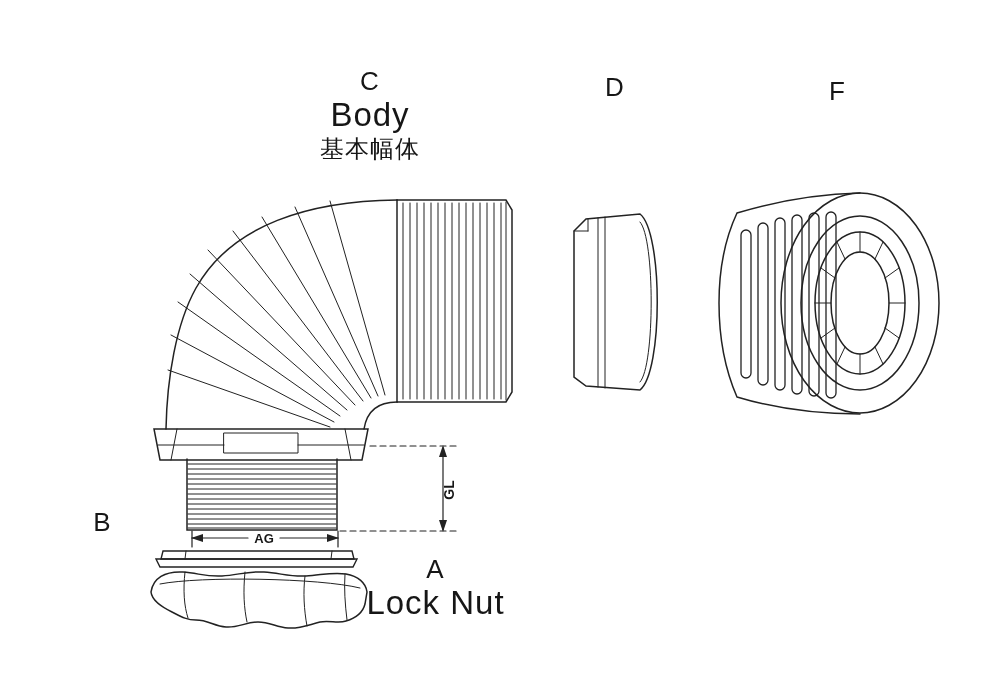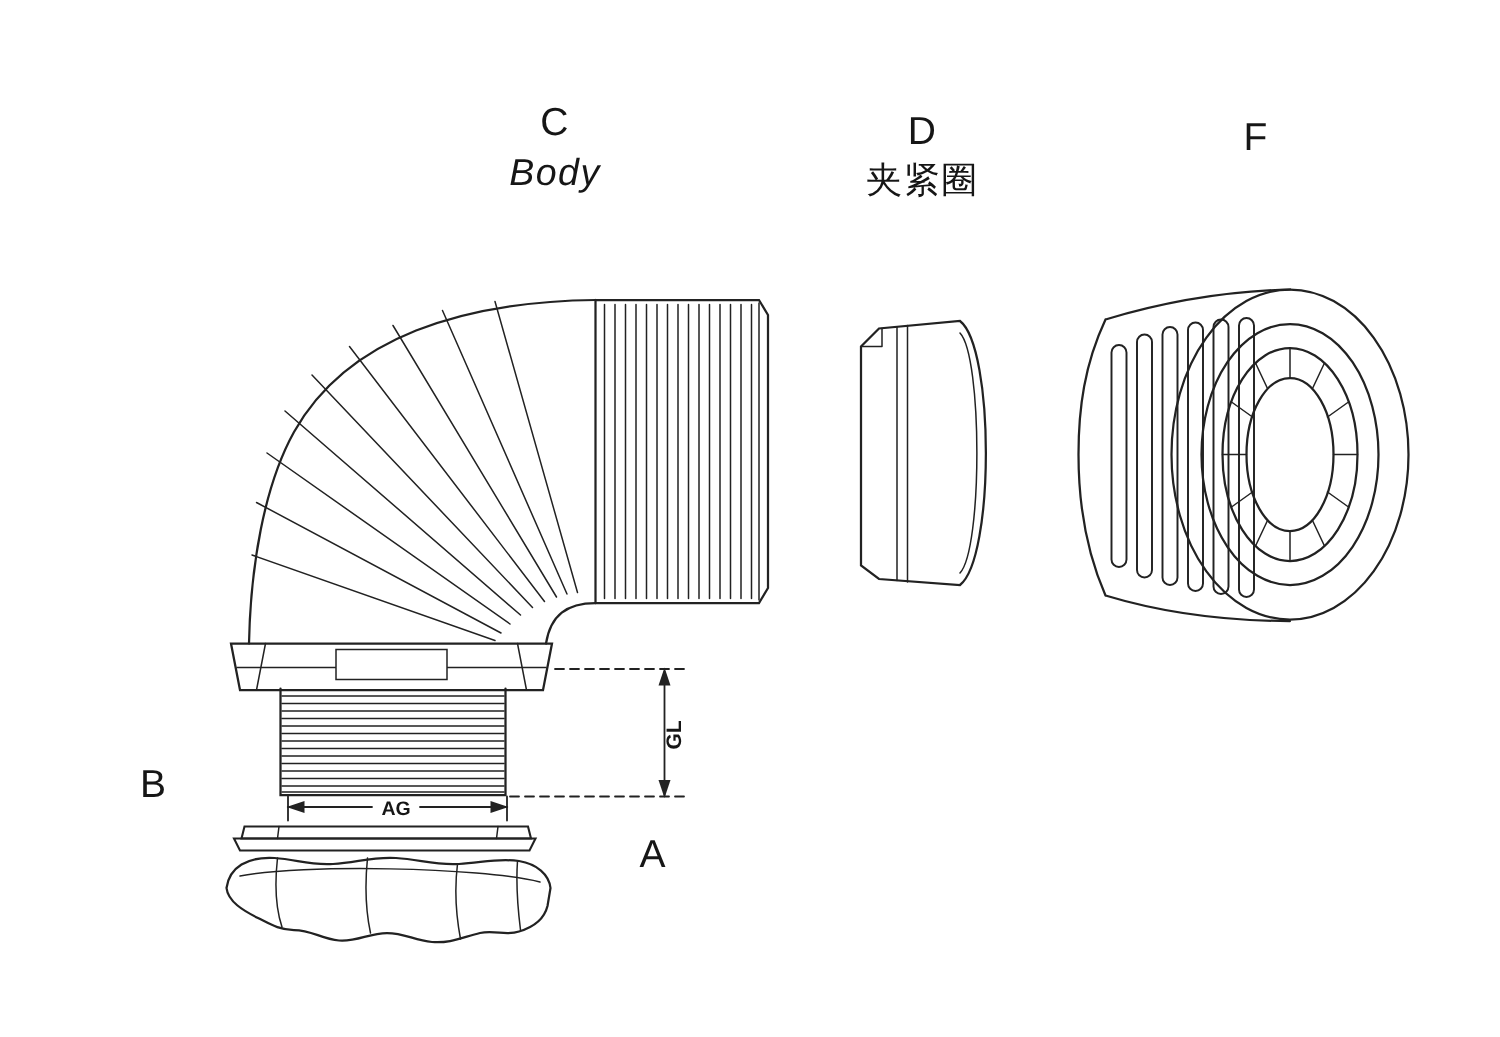--- a/index.html
+++ b/index.html
@@ -15,21 +15,21 @@
   svg{position:absolute;left:0;top:0;}
   .label{
     position:absolute;
     text-align:center;
     color:#161616;
     line-height:34px;
     font-size:25px;
     letter-spacing:1px;
   }
   .label .letter{display:block;font-size:26px;}
-  .label .en{display:block;font-size:25px;font-style:italic;}
+  .label .en{display:block;font-size:33px;}
   .label .zh{display:block;font-size:24px;}
   .lbl-body{left:270px;top:64px;width:200px;}
   .lbl-seal{left:540px;top:70px;width:150px;}
   .lbl-sealing-nut{left:740px;top:74px;width:195px;}
   .lbl-washer{left:25px;top:505px;width:155px;}
   .lbl-lock-nut{left:358px;top:552px;width:155px;}
 </style>
 </head>
 <body>
 
@@ -105,32 +105,33 @@
       <polygon fill="#222" stroke="none" points="191,538 203,534 203,542"></polygon>
       <polygon fill="#222" stroke="none" points="339,538 327,534 327,542"></polygon>
     </g>
     <text x="450" y="494" transform="rotate(-90 450 490)" text-anchor="middle" font-size="14" font-weight="bold" fill="#161616" font-family="Liberation Sans, sans-serif">GL</text>
     <text x="264" y="543" text-anchor="middle" font-size="13" font-weight="bold" fill="#161616" font-family="Liberation Sans, sans-serif">AG</text>
   </svg>
 
   <div class="label lbl-body">
     <span class="letter">C</span>
     <span class="en">Body</span>
+    <span class="zh">基本幅体</span>
   </div>
 
   <div class="label lbl-seal">
     <span class="letter">D</span>
-    <span class="zh">夹紧圈</span>
   </div>
 
   <div class="label lbl-sealing-nut">
     <span class="letter">F</span>
   </div>
 
   <div class="label lbl-washer">
     <span class="letter">B</span>
   </div>
 
   <div class="label lbl-lock-nut">
     <span class="letter">A</span>
+    <span class="en">Lock Nut</span>
   </div>
 
 </div>
 
 </body></html>

